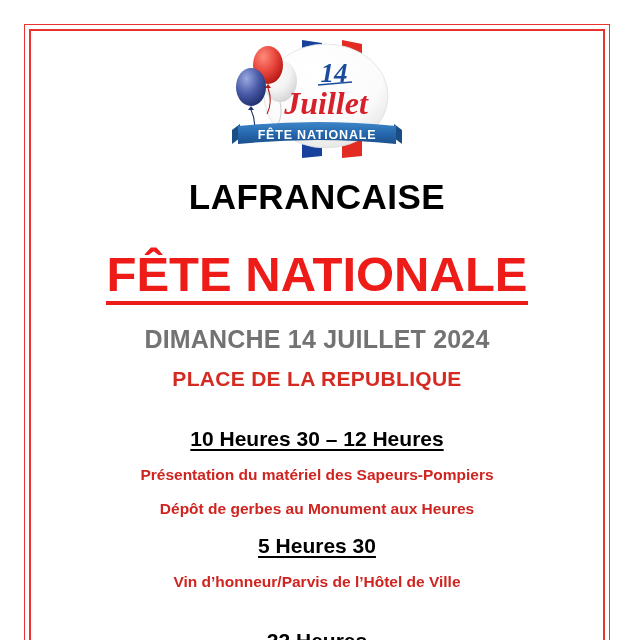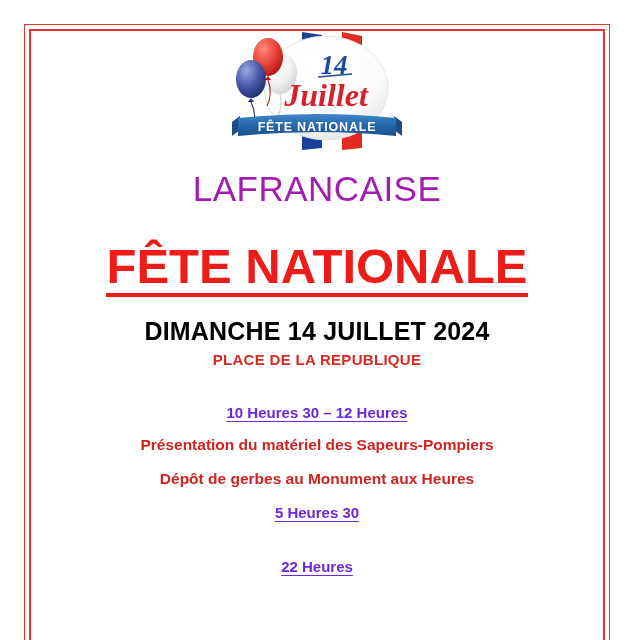--- a/index.html
+++ b/index.html
@@ -52,66 +52,66 @@
     top: 26px;
     width: 570px;
     text-align: center;
   }
 
   
   .logo-wrap {
     position: relative;
     width: 190px;
     height: 128px;
-    margin: 0 auto;
+    margin: 8px auto;
   }
   .logo-svg { display: block; width: 190px; height: 128px; }
 
   
   .town-name {
     margin-top: 17px;
     font-size: 35px;
-    font-weight: normal;
-    color: #a21caf;
+    font-weight: bold;
+    color: #000000;
     letter-spacing: 0.5px;
     line-height: 1.05;
   }
   .main-title {
     margin-top: 17px;
     font-size: 49px;
     font-weight: bold;
     color: #ee1c18;
     line-height: 1.0;
     letter-spacing: 0px;
     display: inline-block;
     border-bottom: 4px solid #ee1c18;
     padding-bottom: 2px;
   }
   .main-title-row { margin-top: 17px; }
   .date-line {
     margin-top: 20px;
     font-size: 25px;
     font-weight: bold;
-    color: #000000;
+    color: #737373;
     letter-spacing: 0.2px;
   }
   .venue-line {
-    margin-top: 5px;
-    font-size: 15px;
+    margin-top: 13px;
+    font-size: 21px;
     font-weight: bold;
     color: #d42a22;
     letter-spacing: 0.3px;
   }
 
   
   .schedule { margin-top: 36px; }
   .sched-time {
-    font-size: 15px;
-    font-weight: bold;
-    color: #6d28d9;
+    font-size: 21px;
+    font-weight: bold;
+    color: #000000;
     text-decoration: underline;
     text-underline-offset: 3px;
     margin-bottom: 15px;
   }
   .sched-desc {
     font-size: 15.5px;
     font-weight: bold;
     color: #cf2420;
     margin-bottom: 16px;
     text-align: center;
@@ -208,18 +208,19 @@
     </div>
 
     <div class="date-line">DIMANCHE 14 JUILLET 2024</div>
     <div class="venue-line">PLACE DE LA REPUBLIQUE</div>
 
     <div class="schedule" id="schedule">
         <div class="sched-time">10 Heures 30 – 12 Heures</div>
         <div class="sched-desc">Présentation du matériel des Sapeurs-Pompiers</div>
         <div class="sched-desc">Dépôt de gerbes au Monument aux Heures</div>
         <div class="sched-time">5 Heures 30</div>
+        <div class="sched-desc">Vin d’honneur/Parvis de l’Hôtel de Ville</div>
         <div class="sched-gap"></div>
         <div class="sched-time">22 Heures</div>
       </div>
 
   </div>
 </div>
 
 </body></html>

